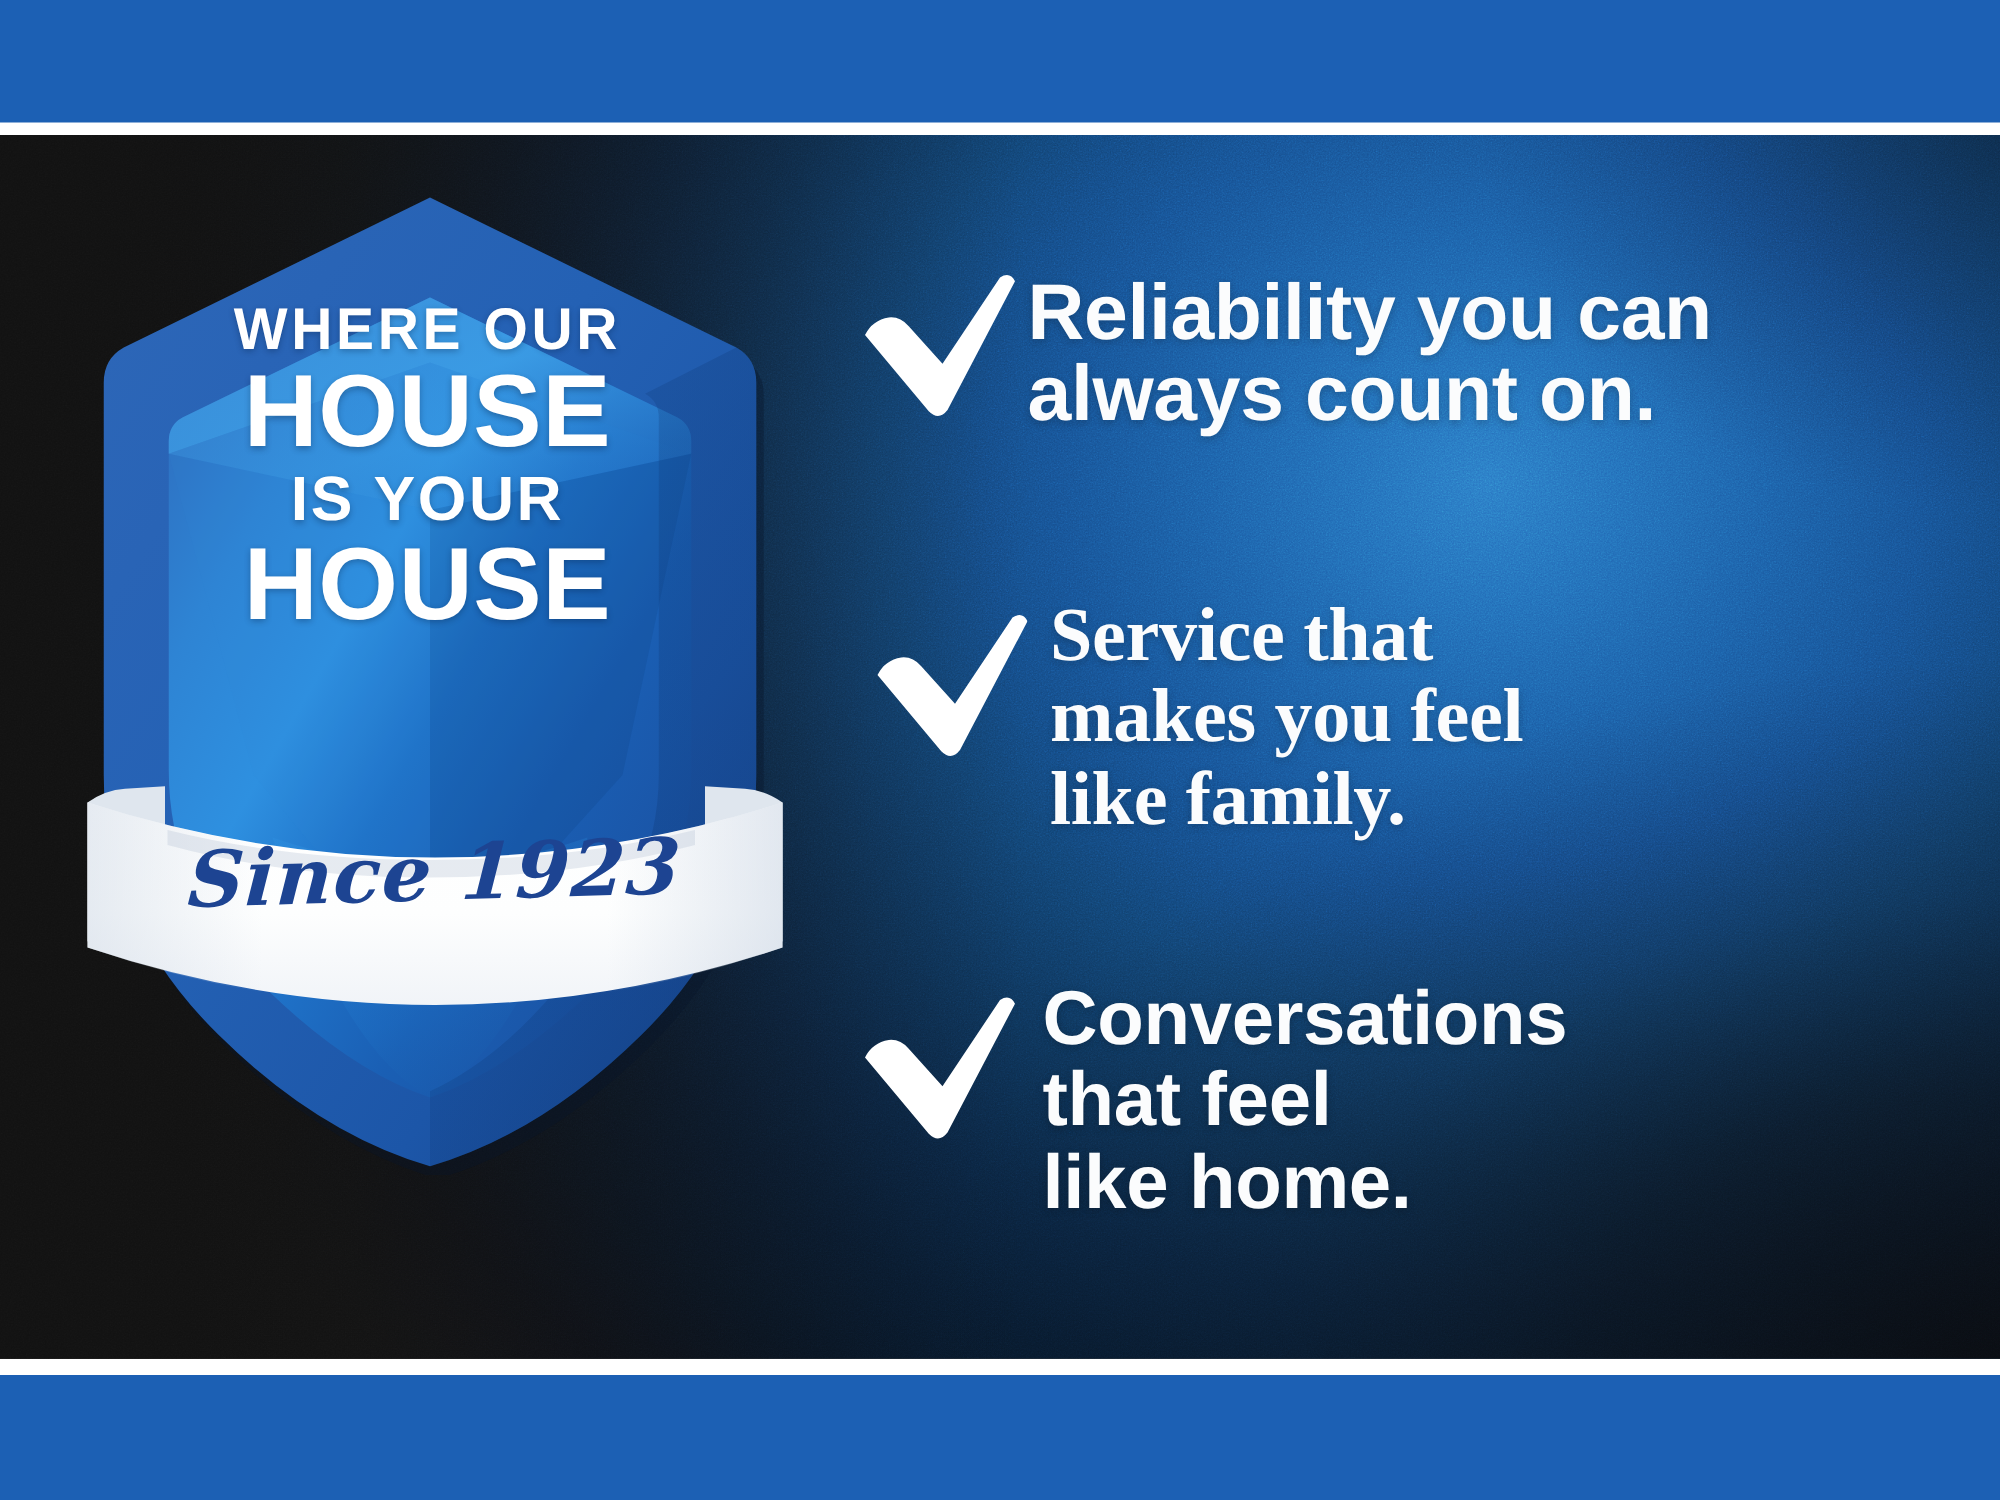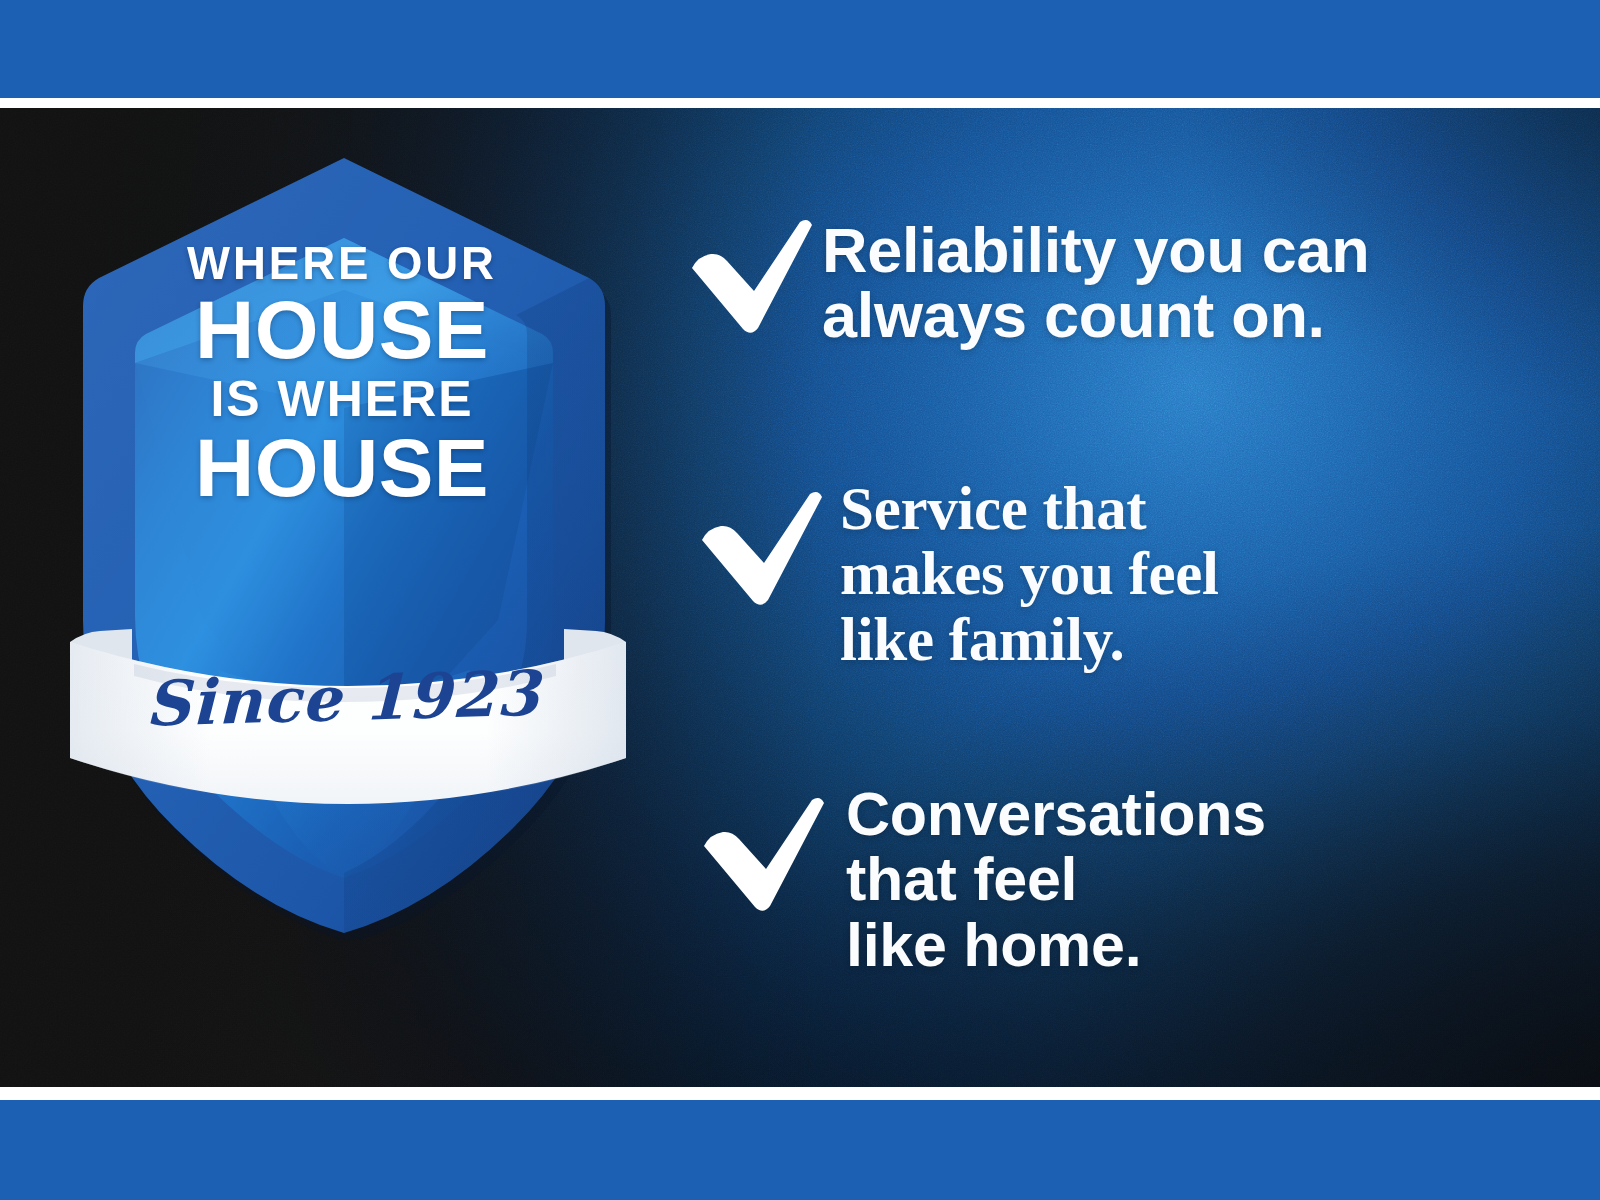--- a/index.html
+++ b/index.html
@@ -95,21 +95,21 @@
     font-size:62px;letter-spacing:1px;
     transform:rotate(-1.6deg) skewX(-5deg);
     user-select:none;
   }
 
   
   #bullets{position:absolute;left:672px;top:108px;width:880px;height:731px;}
   .bullet{position:absolute;display:flex;align-items:flex-start;}
   #b1{left:0;top:108px;}
   #b2{left:10px;top:366px;}
-  #b3{left:12px;top:672px;}
+  #b3{left:0;top:672px;}
 
   .check{flex:0 0 auto;width:140px;height:120px;}
   #b2 .check,#b3 .check{margin-top:14px;}
 
   .btext{
     color:#fbfcfd;font-weight:700;
     font-size:63px;line-height:1.03;
     letter-spacing:-.3px;
     text-shadow:0 2px 7px rgba(0,0,0,.22);
     padding-top:2px;
@@ -214,21 +214,21 @@
 
       <path d="M2 492 q70 22 140 34 v118 q-70 -12 -140 -36 Z" fill="url(#gRibShadeL)" opacity=".55"></path>
       <path d="M558 492 q-70 22 -140 34 v118 q70 -12 140 -36 Z" fill="url(#gRibShadeR)" opacity=".55"></path>
 
       <path d="M66 514 q96 24 210 24 q114 0 212 -24 v12 q-98 26 -212 26 q-114 0 -210 -26 Z" fill="#B9C6D8" opacity=".35"></path>
     </svg>
 
     <div id="crest-text">
       <span class="cl" id="cl1">WHERE OUR</span>
       <span class="cl" id="cl2">HOUSE</span>
-      <span class="cl" id="cl3">IS WHERE</span>
+      <span class="cl" id="cl3">IS YOUR</span>
       <span class="cl" id="cl4">HOUSE</span>
     </div>
 
     <div id="ribbon-text" style="color: rgb(29, 68, 146);">Since 1923</div>
   </div>
 
   <div id="bullets">
 
     <div class="bullet" id="b1">
       <svg class="check" viewBox="0 0 140 120">

